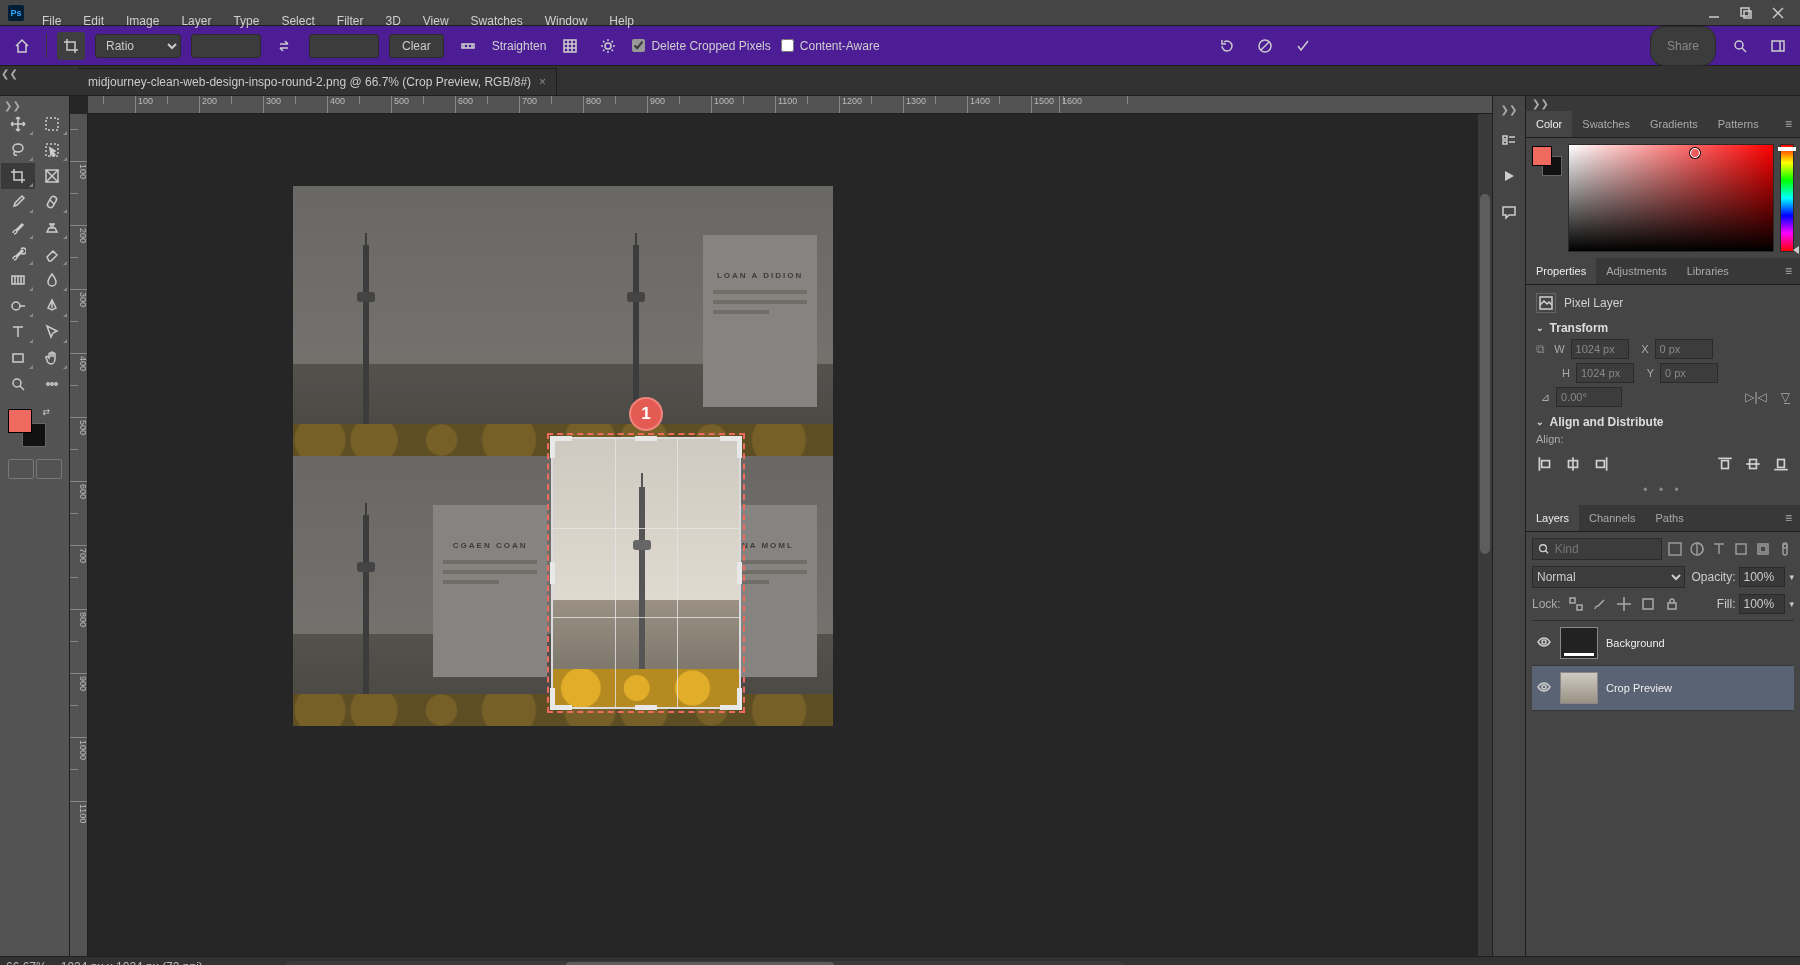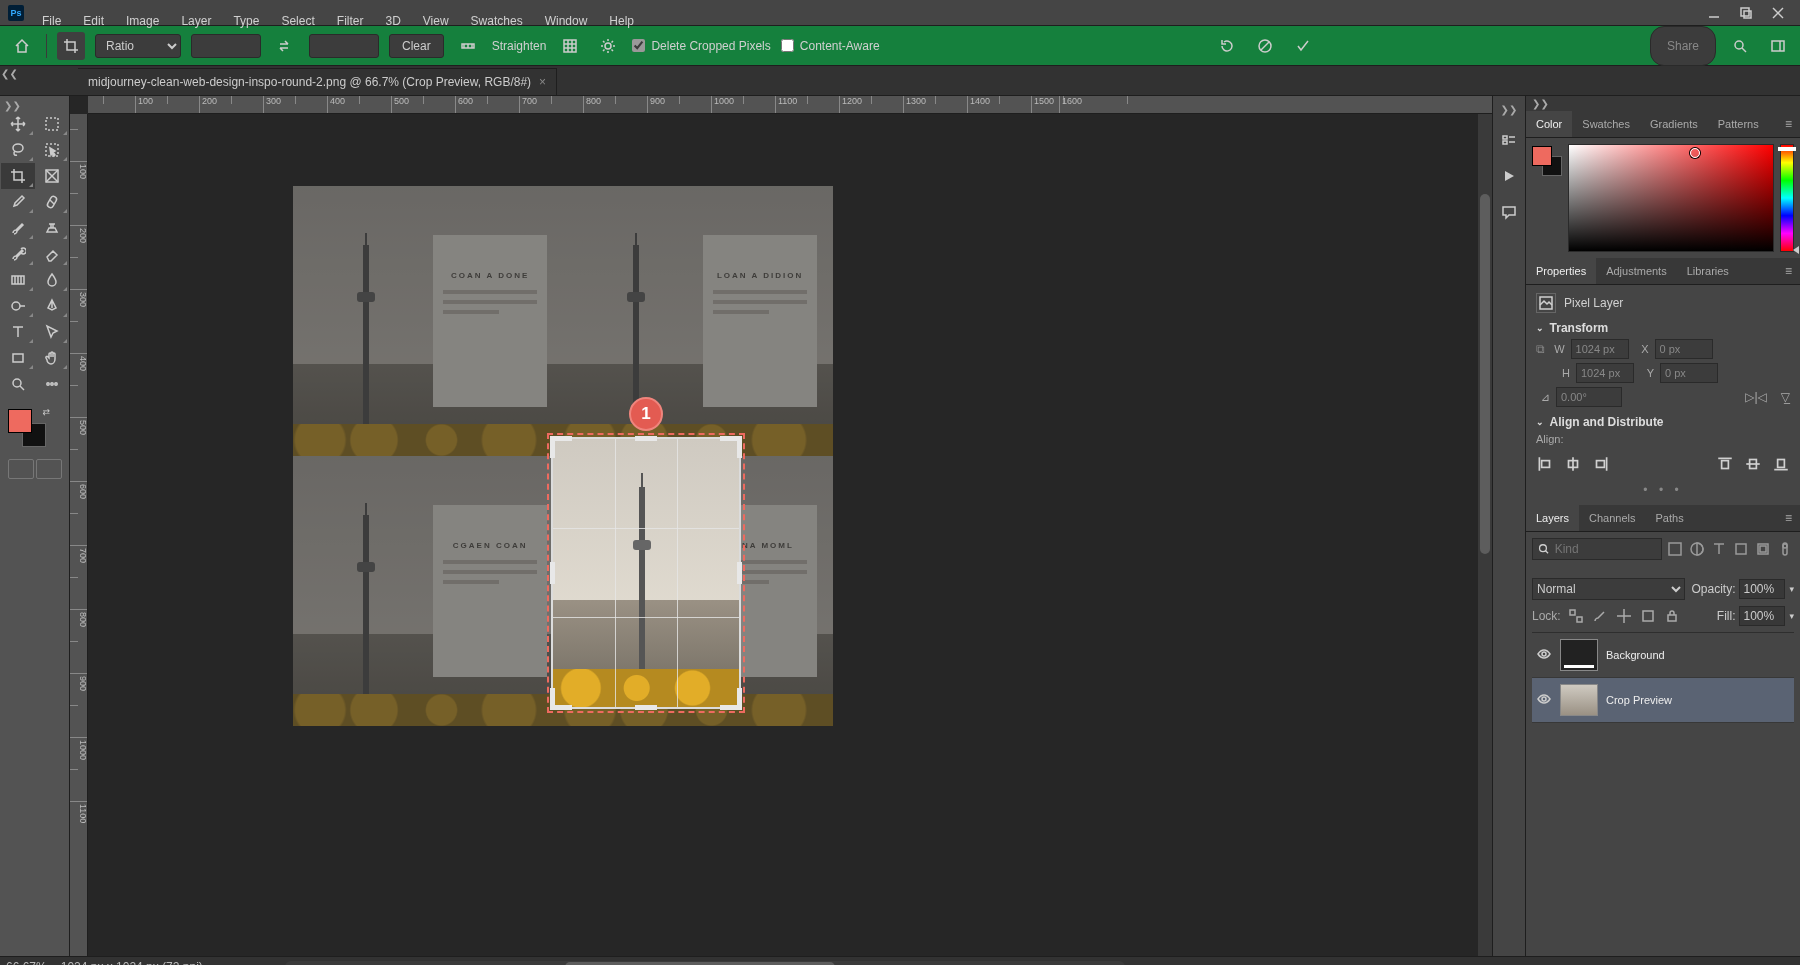--- a/index.html
+++ b/index.html
@@ -6,21 +6,21 @@
 body { background: #323232; color: #d0d0d0; width: 1800px; height: 965px; overflow: hidden; }
 
 
 #menubar { height: 26px; background: #454545; display: flex; align-items: center; padding: 0 8px; gap: 2px; border-bottom: 1px solid #1e1e1e; }
 #menubar .ps-logo { width: 16px; height: 16px; background: #001e36; color: #31a8ff; font-weight: bold; font-size: 9px; display: flex; align-items: center; justify-content: center; border-radius: 2px; margin-right: 6px; }
 #menubar .menu-item { padding: 4px 10px; cursor: default; margin-top: 16px; }
 #win-controls { margin-left: auto; display: flex; gap: 4px; }
 #win-controls .win-btn { width: 28px; height: 20px; display: flex; align-items: center; justify-content: center; color: #ccc; }
 
 
-#optionsbar { height: 40px; background: #15803d; display: flex; align-items: center; padding: 0 8px; gap: 10px; border-bottom: 1px solid #1e1e1e; }
+#optionsbar { height: 40px; background: #4c1d95; display: flex; align-items: center; padding: 0 8px; gap: 10px; border-bottom: 1px solid #1e1e1e; }
 .opt-icon-btn { width: 28px; height: 28px; display: flex; align-items: center; justify-content: center; color: #ccc; border-radius: 3px; }
 .opt-icon-btn.active { background: #3f3f3f; }
 select.opt-dropdown, input.opt-field { background: #3c3c3c; border: 1px solid #2a2a2a; color: #ccc; height: 24px; padding: 0 6px; border-radius: 3px; }
 select.opt-dropdown { width: 86px; }
 input.opt-field { width: 70px; }
 button.opt-btn { background: #3c3c3c; border: 1px solid #2a2a2a; color: #ccc; height: 24px; padding: 0 12px; border-radius: 3px; }
 .opt-check { display: flex; align-items: center; gap: 6px; color: #d0d0d0; }
 .opt-check input { accent-color: #999; }
 .opt-spacer { flex: 1; }
 .opt-divider { width: 1px; height: 24px; background: #3a3a3a; }
@@ -121,21 +121,21 @@
 .section-head { display: flex; align-items: center; gap: 6px; font-size: 11px; color: #ddd; font-weight: 600; margin: 8px 0 4px; }
 .section-head .chev { font-size: 9px; }
 .pixel-layer-row { display: flex; align-items: center; gap: 8px; margin-bottom: 8px; }
 .pixel-layer-row .ic { width: 20px; height: 20px; border: 1px solid #666; display: flex; align-items: center; justify-content: center; }
 .align-row { display: flex; gap: 10px; margin: 10px 0; }
 .align-row .ic { width: 18px; height: 18px; }
 .dots-row { text-align: center; color: #888; letter-spacing: 4px; font-size: 12px; }
 
 
 #layers-body { flex: 1; display: flex; flex-direction: column; padding: 6px 6px 0; }
-.layer-filter-row { display: flex; align-items: center; gap: 4px; margin-bottom: 18px; }
+.layer-filter-row { display: flex; align-items: center; gap: 4px; margin-bottom: 6px; }
 .layer-filter-row .search { flex: 1; display: flex; align-items: center; background: #3c3c3c; border: 1px solid #2a2a2a; height: 22px; padding: 0 4px; gap:4px; }
 .layer-filter-row .search input { background: transparent; border: none; color: #ccc; width: 100%; outline: none; }
 .layer-filter-row .fic { width: 18px; height: 18px; color: #999; display: flex; align-items: center; justify-content: center; }
 .blend-row, .lock-row { display: flex; align-items: center; gap: 6px; margin-bottom: 6px; font-size: 11px; color: #ccc; }
 .blend-row select { background: #3c3c3c; border: 1px solid #2a2a2a; color: #ccc; height: 22px; flex: 1; }
 .blend-row .opw, .lock-row .opw { display: flex; align-items: center; gap: 4px; }
 .blend-row .opw input, .lock-row .opw input { background: #383838; border: 1px solid #2a2a2a; color: #ccc; height: 20px; width: 46px; padding: 0 3px; }
 .lock-row .lab { color: #aaa; }
 .lock-row .lic { width: 18px; height: 18px; color: #aaa; display:flex; align-items:center; justify-content:center; }
 .layer-list { flex: 1; overflow: auto; border-top: 1px solid #2e2e2e; }
@@ -509,26 +509,20 @@
           <div class="tick" style="top: 655px; width: 8px;"></div>
           <div class="tick" style="top: 687px;">1100</div>
         </div>
       <div id="viewport">
         <div class="artboard">
           <div class="cell">
               <div class="sky"></div>
               <div class="skyline"></div>
               <div class="tower"></div>
               <div class="foliage"></div>
-              <div class="card">
-                <div class="title">COAN A DONE</div>
-                <div class="line"></div>
-                <div class="line"></div>
-                <div class="line" style="width:60%"></div>
-              </div>
             </div>
           <div class="cell">
               <div class="sky"></div>
               <div class="skyline"></div>
               <div class="tower"></div>
               <div class="foliage"></div>
               <div class="card">
                 <div class="title">LOAN A DIDION</div>
                 <div class="line"></div>
                 <div class="line"></div>

